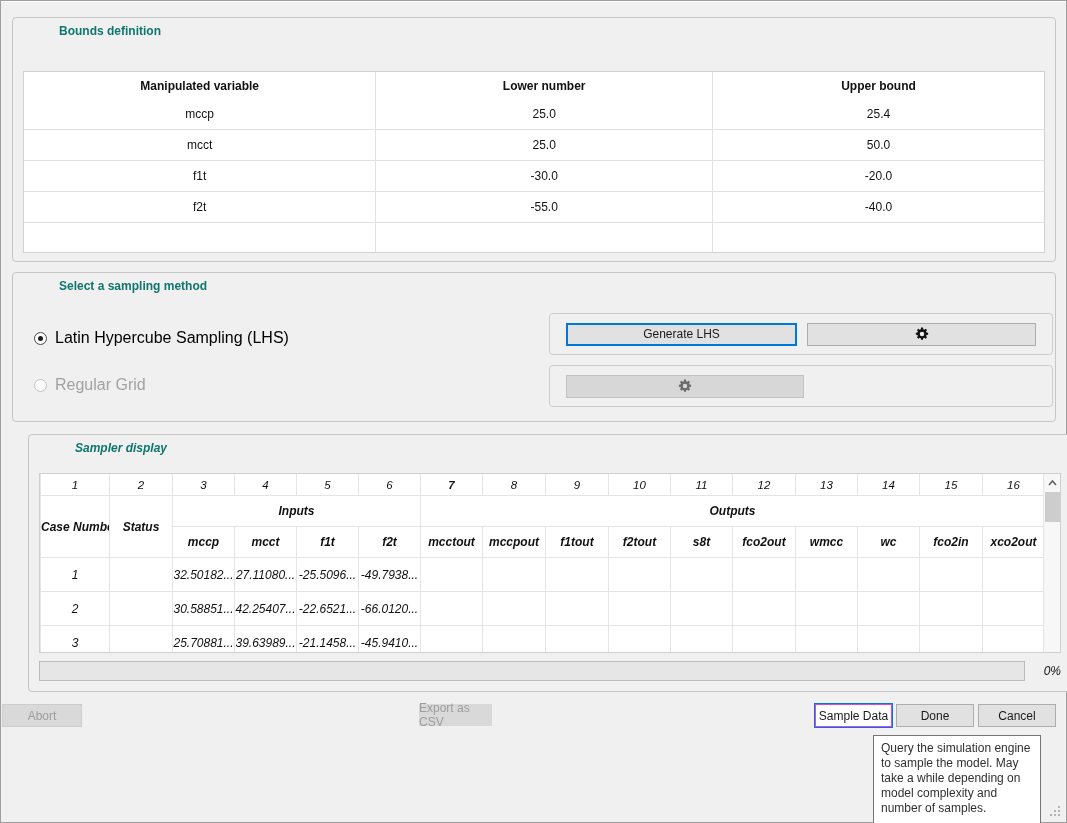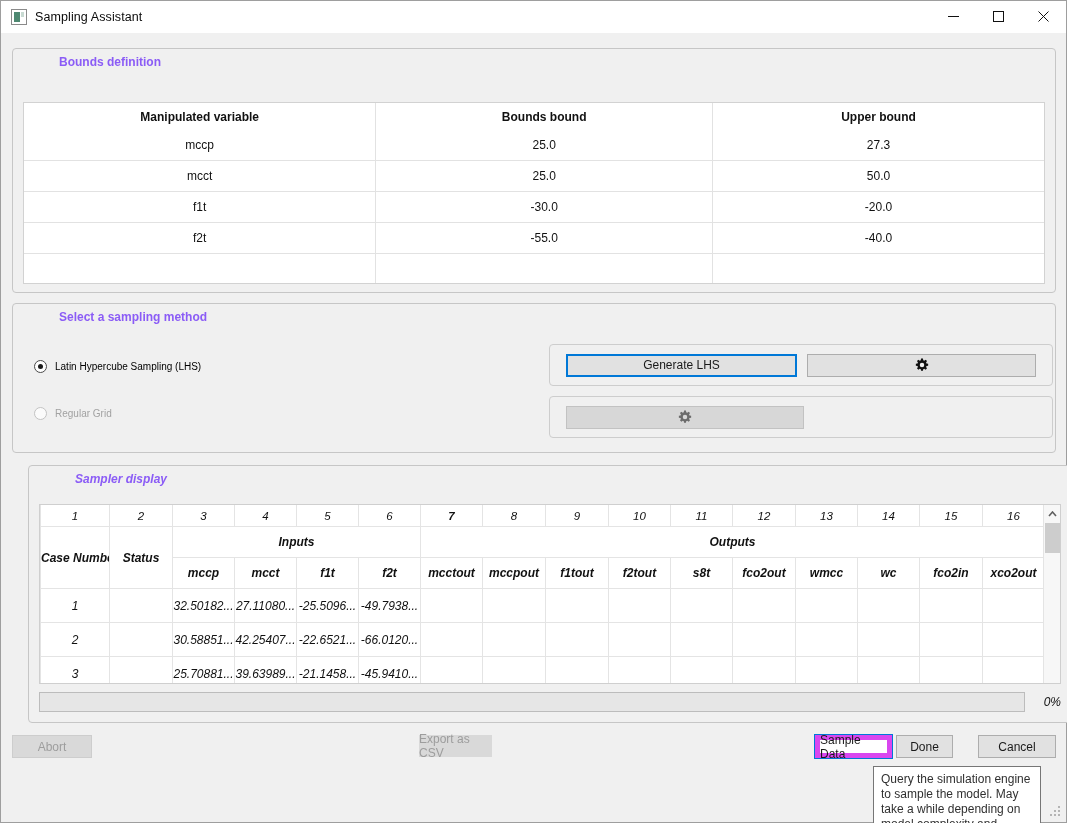--- a/index.html
+++ b/index.html
@@ -93,21 +93,21 @@
     border-radius: 4px;
     background: #f0f0f0;
     box-sizing: border-box;
   }
   .group-title {
     position: absolute;
     top: 6px;
     left: 10px;
     font-weight: bold;
     font-size: 12px;
-    color: #8b5cf6;
+    color: #0f766e;
     padding-left: 36px;
   }
 
   
   #bounds-group { left: 11px; top: 15px; width: 1044px; height: 245px; }
   
   #method-group { left: 11px; top: 270px; width: 1044px; height: 150px; }
   
   #sampler-group { left: 27px; top: 432px; width: 1060px; height: 258px; font-style: italic; }
 
@@ -152,21 +152,21 @@
     border-top: 1px solid #e2e2e2;
     height: 40px;
   }
 
   
   .radio-row {
     position: absolute;
     display: flex;
     align-items: center;
     gap: 8px;
-    font-size: 10px;
+    font-size: 16px;
   }
   #radio-lhs { left: 21px; top: 56px; }
   #radio-grid { left: 21px; top: 103px; }
   .radio {
     width: 13px; height: 13px;
     border-radius: 50%;
     border: 1px solid #4a4a4a;
     background: #ffffff;
     box-sizing: border-box;
     position: relative;
@@ -349,27 +349,27 @@
     background: #d9d9d9;
     border-color: #cdcdcd;
   }
   .bbtn.flat-disabled {
     color: #9d9d9d;
     background: #d9d9d9;
     border: 0;
   }
   .bbtn.focused {
     background: #ffffff;
-    border: 5px solid #d946ef;
+    border: 1px solid #d946ef;
     outline: 1px solid #0078d7;
   }
-  #btn-abort   { left: 11px;  top: 2px;  width: 80px; }
+  #btn-abort   { left: 1px;  top: 2px;  width: 80px; }
   #btn-csv     { left: 418px; top: 2px;  width: 73px; height: 22px; }
   #btn-sample  { left: 814px; top: 2px;  width: 77px; }
-  #btn-done    { left: 895px; top: 2px;  width: 57px; }
+  #btn-done    { left: 895px; top: 2px;  width: 78px; }
   #btn-cancel  { left: 977px; top: 2px;  width: 78px; }
 
   
   .tooltip {
     position: absolute;
     left: 872px;
     top: 733px;
     width: 168px;
     background: #ffffff;
     border: 1px solid #767676;
@@ -392,66 +392,44 @@
     position: absolute;
     width: 2px; height: 2px;
     background: #b4b4b4;
   }
 </style>
 </head>
 <body>
 
 <div class="window">
 
-  <div class="titlebar">
-    <div class="title-icon"></div>
-    <div class="title-text">Sampling Assistant</div>
-    <div class="winbtns">
-      <div class="winbtn">
-        <svg width="13" height="13" viewBox="0 0 13 13">
-            <line x1="1" y1="6.5" x2="12" y2="6.5" stroke="#111" stroke-width="1"></line>
-          </svg>
-      </div>
-      <div class="winbtn">
-        <svg width="13" height="13" viewBox="0 0 13 13">
-            <rect x="1.5" y="1.5" width="10" height="10" fill="none" stroke="#111" stroke-width="1"></rect>
-          </svg>
-      </div>
-      <div class="winbtn">
-        <svg width="13" height="13" viewBox="0 0 13 13">
-            <line x1="1.5" y1="1.5" x2="11.5" y2="11.5" stroke="#111" stroke-width="1"></line>
-            <line x1="11.5" y1="1.5" x2="1.5" y2="11.5" stroke="#111" stroke-width="1"></line>
-          </svg>
-      </div>
-    </div>
-  </div>
 
   <div class="client">
 
     <div class="group" id="bounds-group">
       <div class="group-title">Bounds definition</div>
       <div class="bounds-table-wrap">
         <table class="bounds">
           <colgroup>
               <col style="width:34.5%">
               <col style="width:33%">
               <col style="width:32.5%">
             </colgroup>
           <thead>
             <tr>
               <th>Manipulated variable</th>
-              <th>Bounds bound</th>
+              <th>Lower number</th>
               <th>Upper bound</th>
             </tr>
           </thead>
           <tbody>
             <tr class="first-data">
               <td>mccp</td>
               <td>25.0</td>
-              <td>27.3</td>
+              <td>25.4</td>
             </tr>
             <tr>
               <td>mcct</td>
               <td>25.0</td>
               <td>50.0</td>
             </tr>
             <tr>
               <td>f1t</td>
               <td>-30.0</td>
               <td>-20.0</td>

